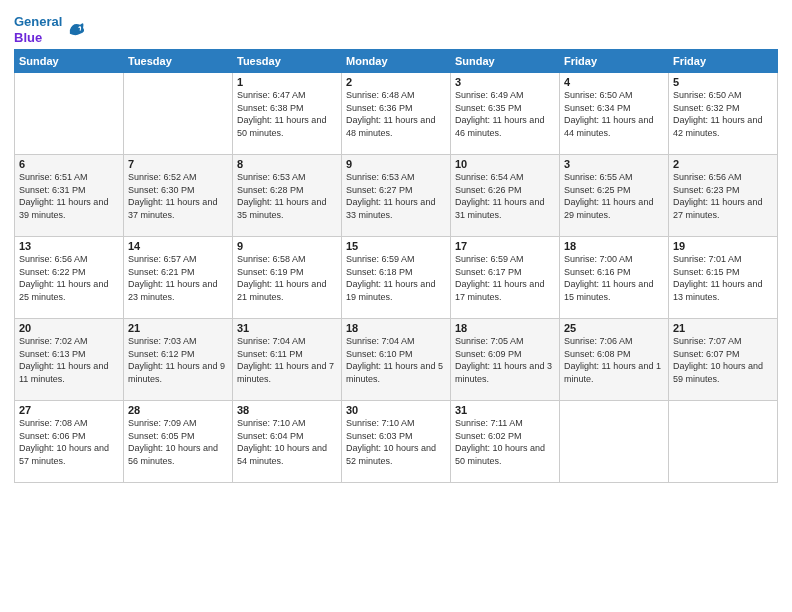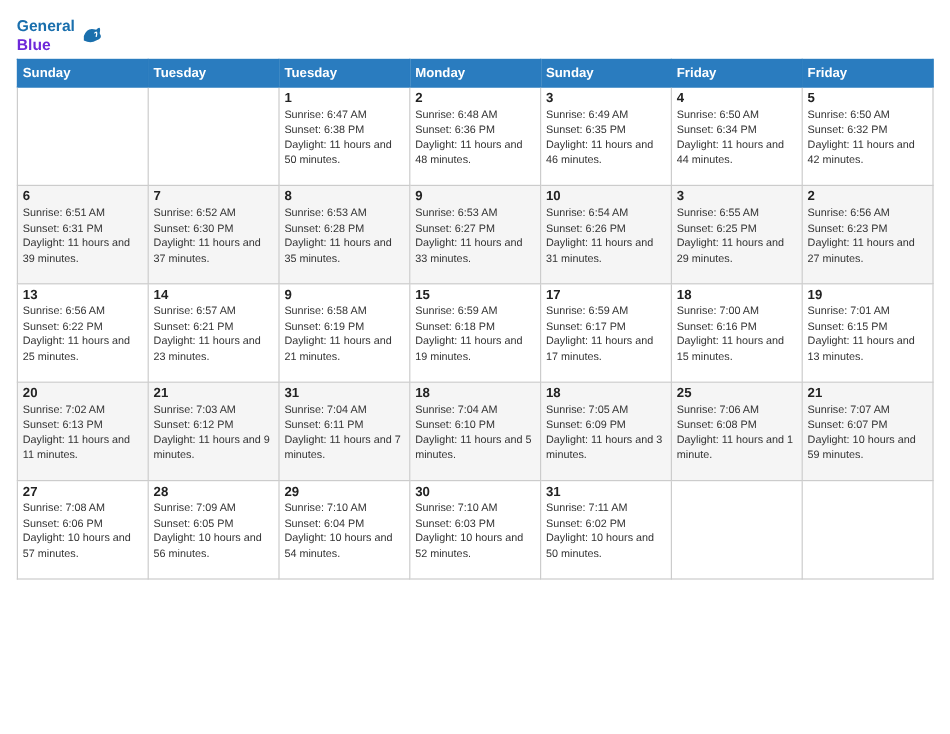--- a/index.html
+++ b/index.html
@@ -247,21 +247,21 @@
         <tr>
           <td>
             <span class="day-num">27</span>
             <div class="day-info">Sunrise: 7:08 AM<br>Sunset: 6:06 PM<br>Daylight: 10 hours and 57 minutes.</div>
           </td>
           <td>
             <span class="day-num">28</span>
             <div class="day-info">Sunrise: 7:09 AM<br>Sunset: 6:05 PM<br>Daylight: 10 hours and 56 minutes.</div>
           </td>
           <td>
-            <span class="day-num">29</span>
+            <span class="day-num">38</span>
             <div class="day-info">Sunrise: 7:10 AM<br>Sunset: 6:04 PM<br>Daylight: 10 hours and 54 minutes.</div>
           </td>
           <td>
             <span class="day-num">30</span>
             <div class="day-info">Sunrise: 7:10 AM<br>Sunset: 6:03 PM<br>Daylight: 10 hours and 52 minutes.</div>
           </td>
           <td>
             <span class="day-num">31</span>
             <div class="day-info">Sunrise: 7:11 AM<br>Sunset: 6:02 PM<br>Daylight: 10 hours and 50 minutes.</div>
           </td>

